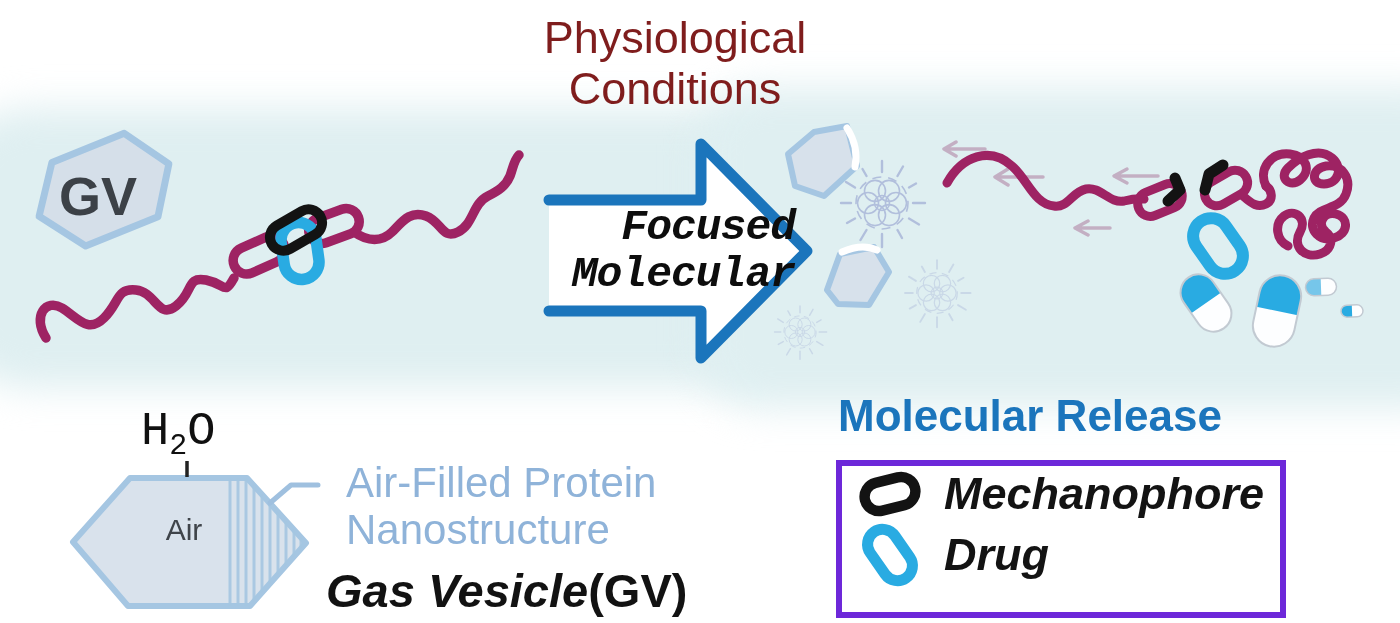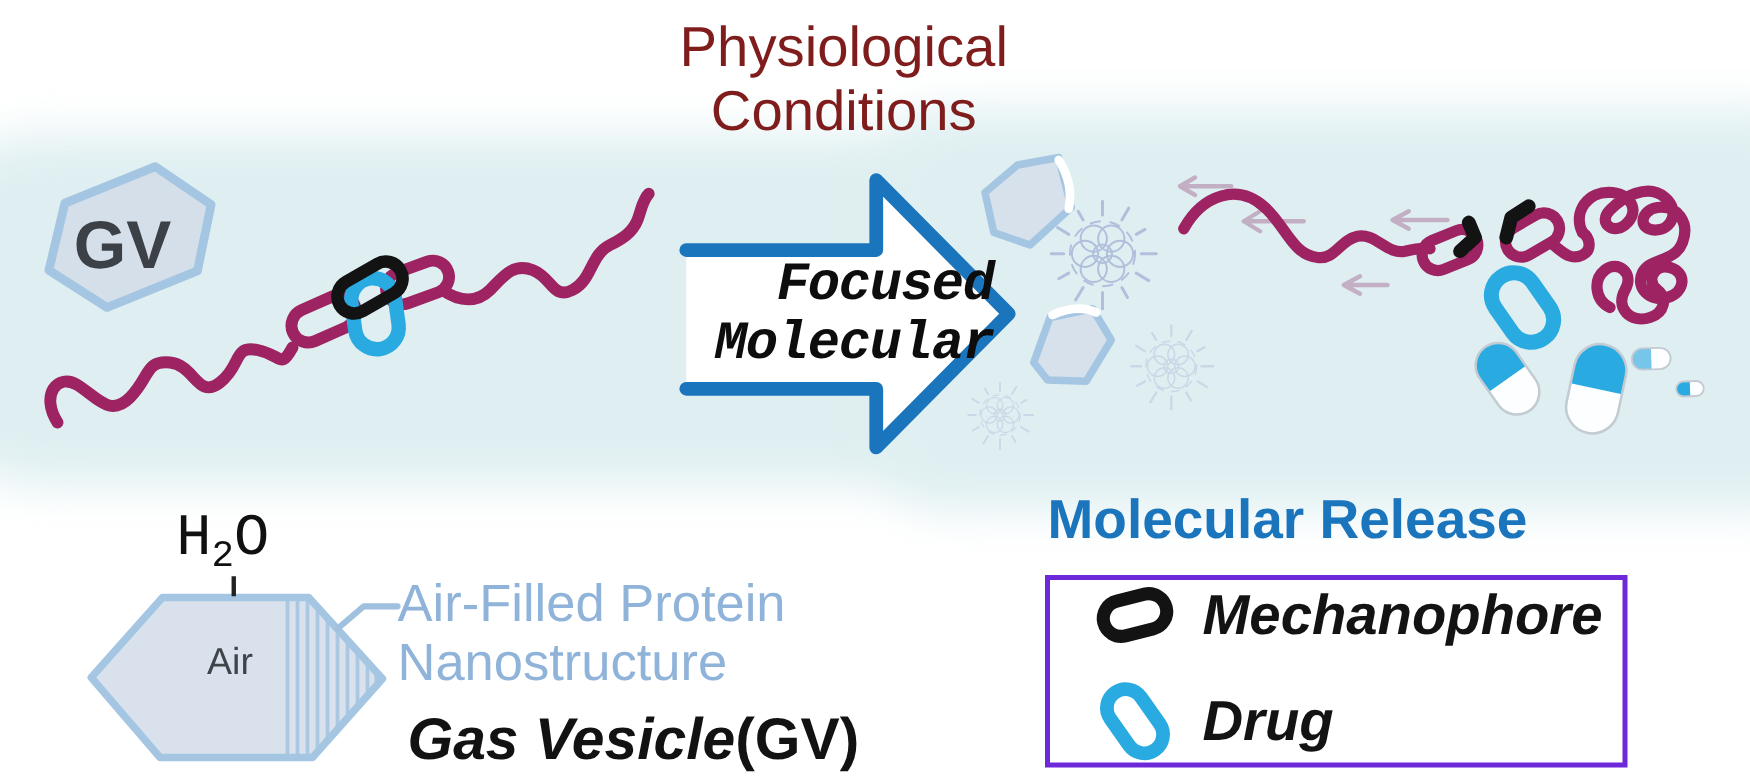--- a/index.html
+++ b/index.html
@@ -18,28 +18,28 @@
     font-size:43px;line-height:47px;color:#0d0d0d;font-weight:700;font-style:italic;letter-spacing:-1px;font-family:Liberation Mono, monospace;}
   #gv-tag{left:58px;top:165px;width:80px;text-align:center;
     font-size:54px;font-weight:700;color:#3c4147;}
   #release-title{left:838px;top:391px;width:460px;
     font-size:44px;font-weight:700;color:#1b75bc;}
   #h2o-label{left:141px;top:405px;font-size:47px;color:#101010;font-weight:500;font-family:Liberation Mono, monospace;}
   #h2o-label sub{font-size:30px;vertical-align:-10px;}
   #air-label{left:148px;top:513px;width:72px;text-align:center;
     font-size:30px;color:#3f444a;font-weight:500;}
   #callout-text{left:318px;top:459px;font-size:42px;line-height:47px;color:#8fb3d9;font-weight:500;}
-  #callout-text span{display:block;}
+  #callout-text span{display:block;margin-left:28px;}
   #gv-caption{left:326px;top:563px;font-size:47px;font-weight:700;color:#121212;}
   #gv-caption .it{font-style:italic;text-align:center;}
   #gv-caption .pl{}
   #legend-box{
     position:absolute;left:836px;top:460px;width:430px;height:146px;
-    border:4px solid #6d28d9;background:#ffffff;padding-left:28px;
-    display:flex;flex-direction:column;justify-content:space-between;
+    border:6px solid #6d28d9;background:#ffffff;padding-left:8px;
+    display:flex;flex-direction:column;justify-content:flex-start;
   }
   .legend-row{display:flex;align-items:center;gap:14px;}
   .legend-icon{width:80px;display:flex;justify-content:center;}
   .legend-label{font-size:45px;font-weight:700;font-style:italic;color:#131313;}
 </style>
 </head>
 <body>
 
 <div class="tint" id="tint-left"></div>
 <div class="tint" id="tint-right"></div>

